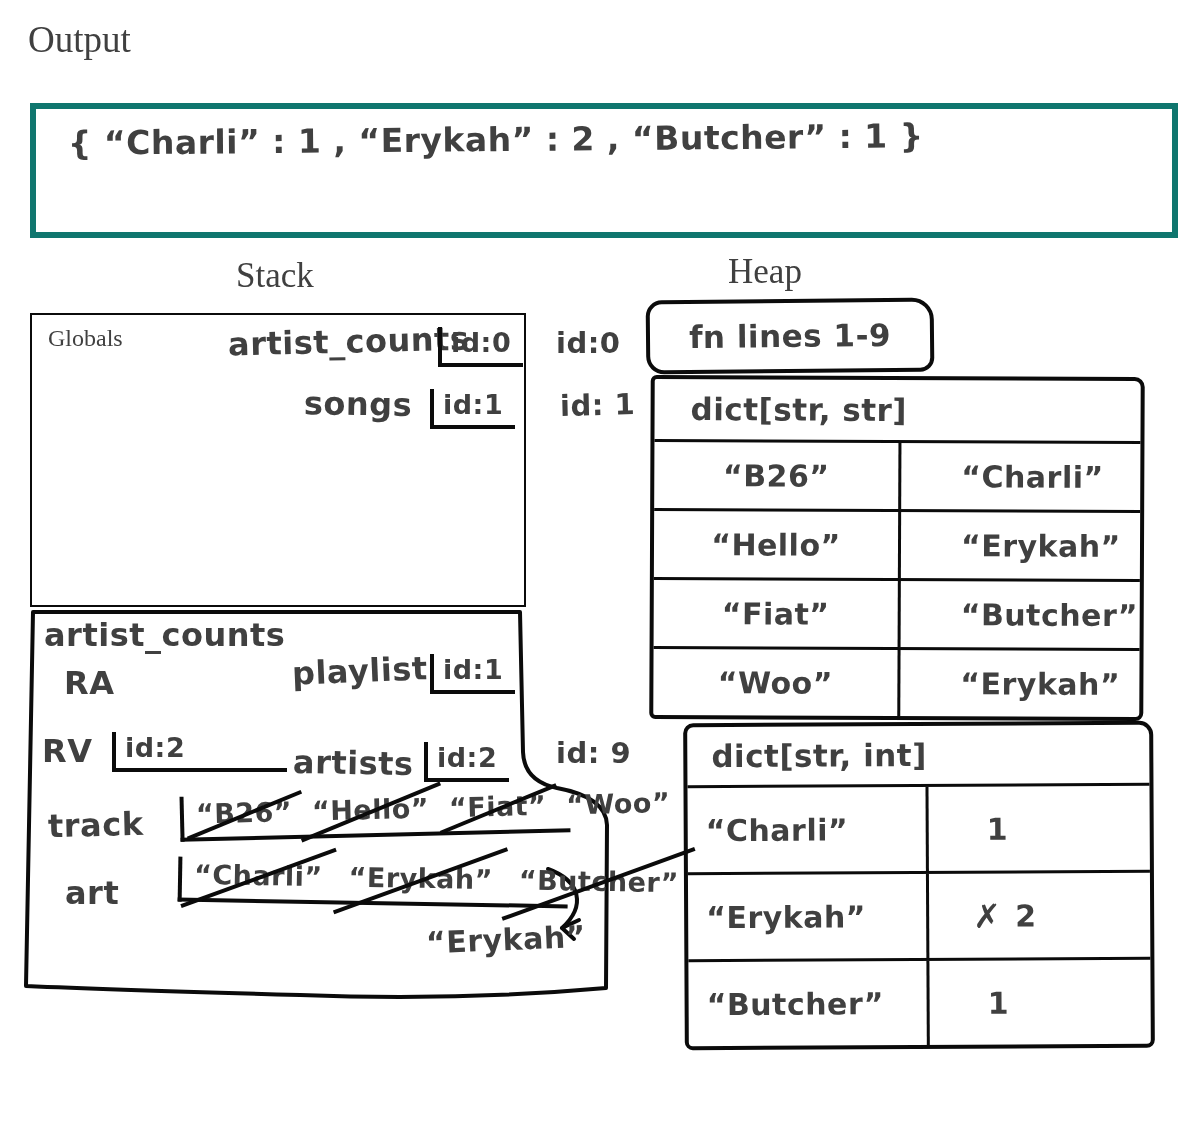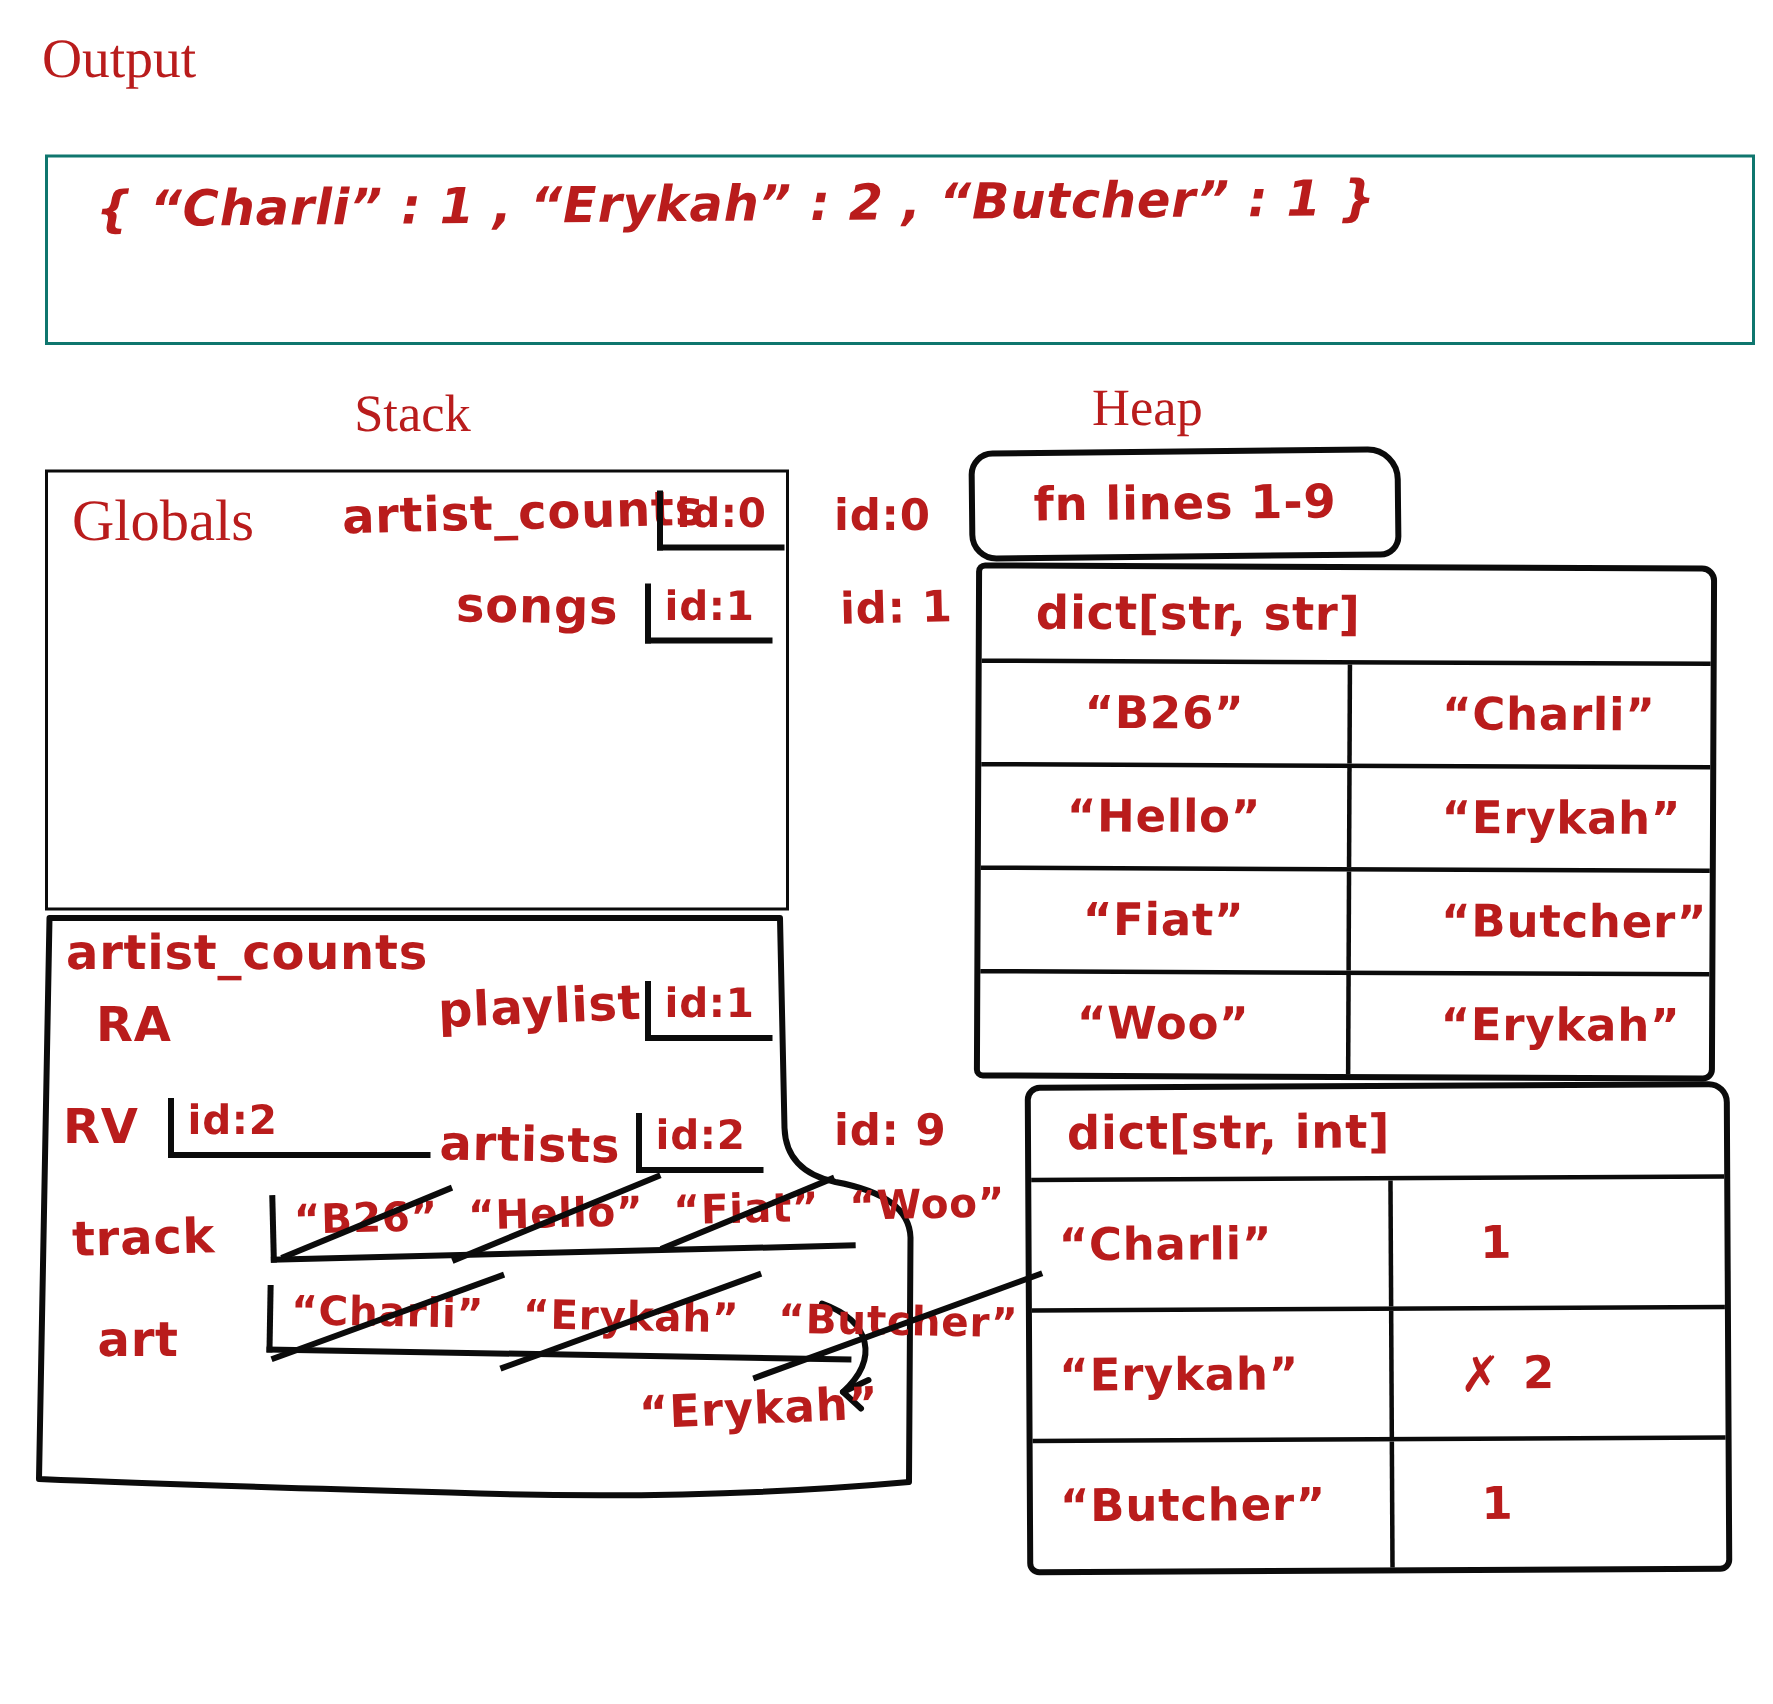--- a/index.html
+++ b/index.html
@@ -1,25 +1,25 @@
 <!DOCTYPE html>
 <html><head>
 <meta charset="utf-8">
 <style>
   html,body{margin:0;padding:0;background:#fff;}
-  .canvas{position:relative;width:1182px;height:1136px;background:#fff;overflow:hidden;color:#b91c1c;}
+  .canvas{position:relative;width:1182px;height:1136px;background:#fff;overflow:hidden;color:#404040;}
   .serif{font-family:"Liberation Serif",serif;}
   .hw{font-family:"DejaVu Sans",sans-serif;font-weight:bold;letter-spacing:.5px;}
   .abs{position:absolute;}
   .title{font-size:37px;font-weight:normal;}
   .sec-label{font-size:35px;font-weight:normal;text-align:center;}
-  .output-box{border:2px solid #0f766e;font-style:italic;}
+  .output-box{border:6px solid #0f766e;}
   .output-text{font-size:33px;transform:rotate(-.5deg);}
   .globals-box{border:2px solid #0b0b0b;}
-  .globals-label{font-size:39px;font-weight:normal;}
+  .globals-label{font-size:24px;font-weight:normal;}
   .bind-name{font-size:32px;}
   .id-chip{display:inline-block;border-left:4px solid #0b0b0b;border-bottom:4px solid #0b0b0b;
            padding:0 12px 5px 9px;font-size:27px;white-space:nowrap;}
   .vals{display:flex;align-items:flex-start;border-left:4px solid #0b0b0b;border-bottom:4px solid #0b0b0b;
         padding:2px 6px 8px 12px;font-size:27px;white-space:nowrap;}
   .vals .v{position:relative;display:inline-block;}
   .struck::after{content:"";position:absolute;left:-14%;right:-14%;top:52%;border-top:4px solid #0b0b0b;
                  transform:rotate(-21deg);}
   .fn-box{border:4px solid #0b0b0b;border-radius:16px 22px 14px 18px;transform:rotate(-.6deg);
           display:flex;align-items:center;justify-content:center;font-size:31px;}

